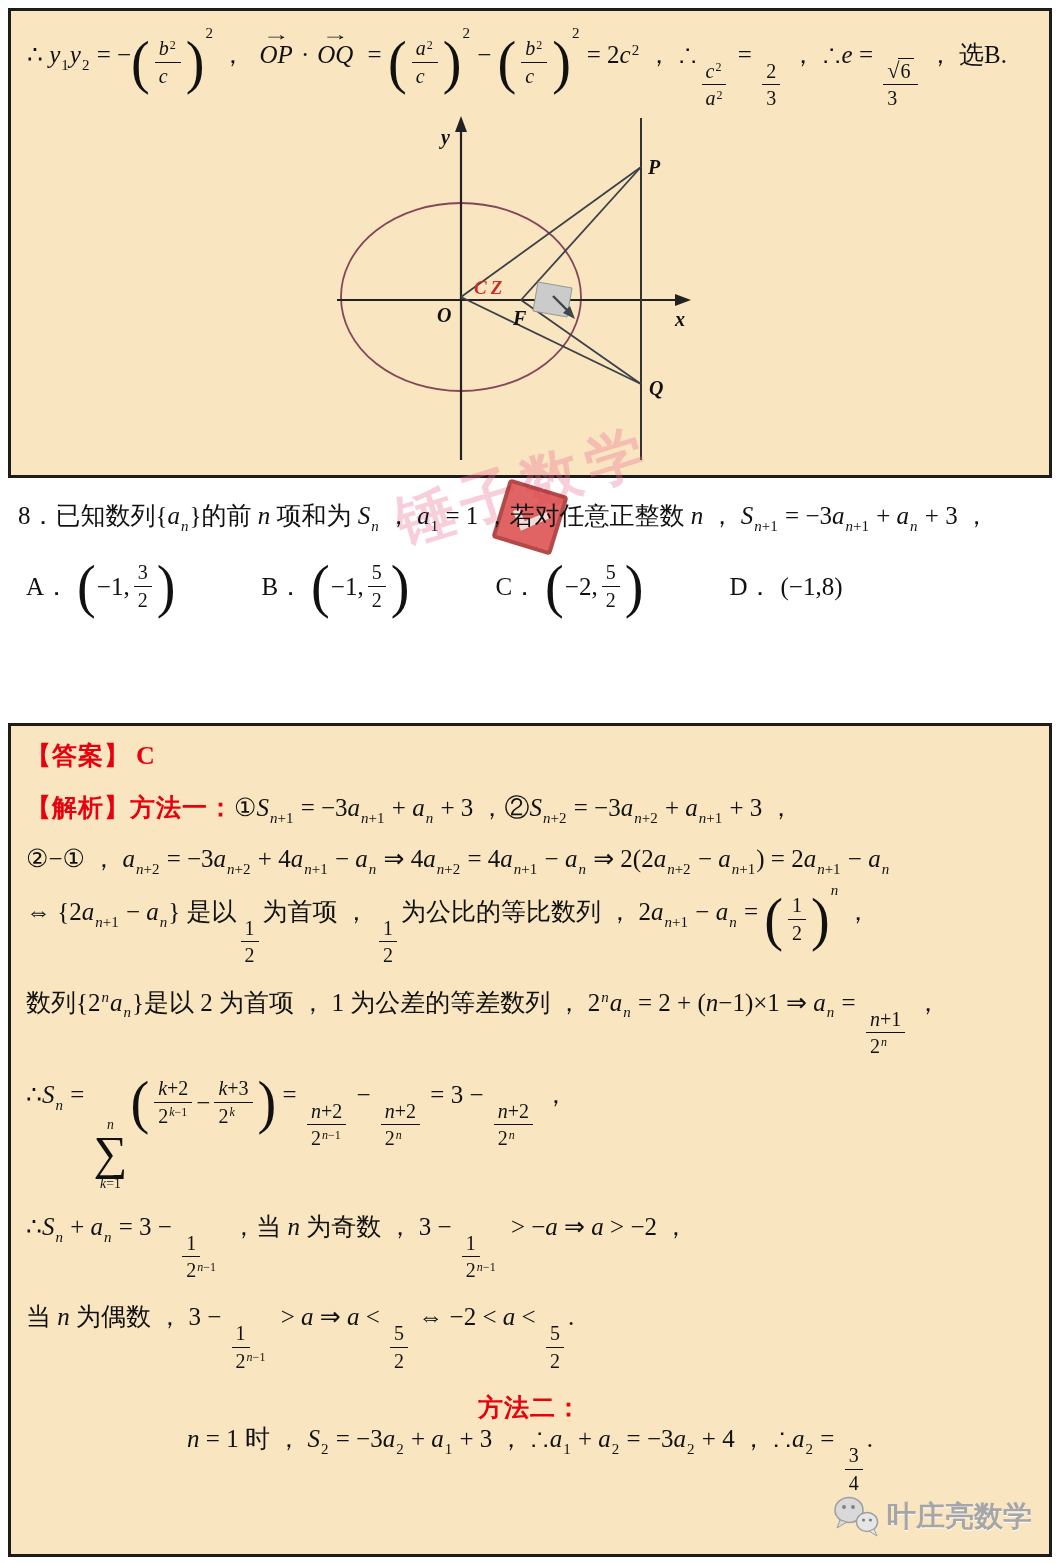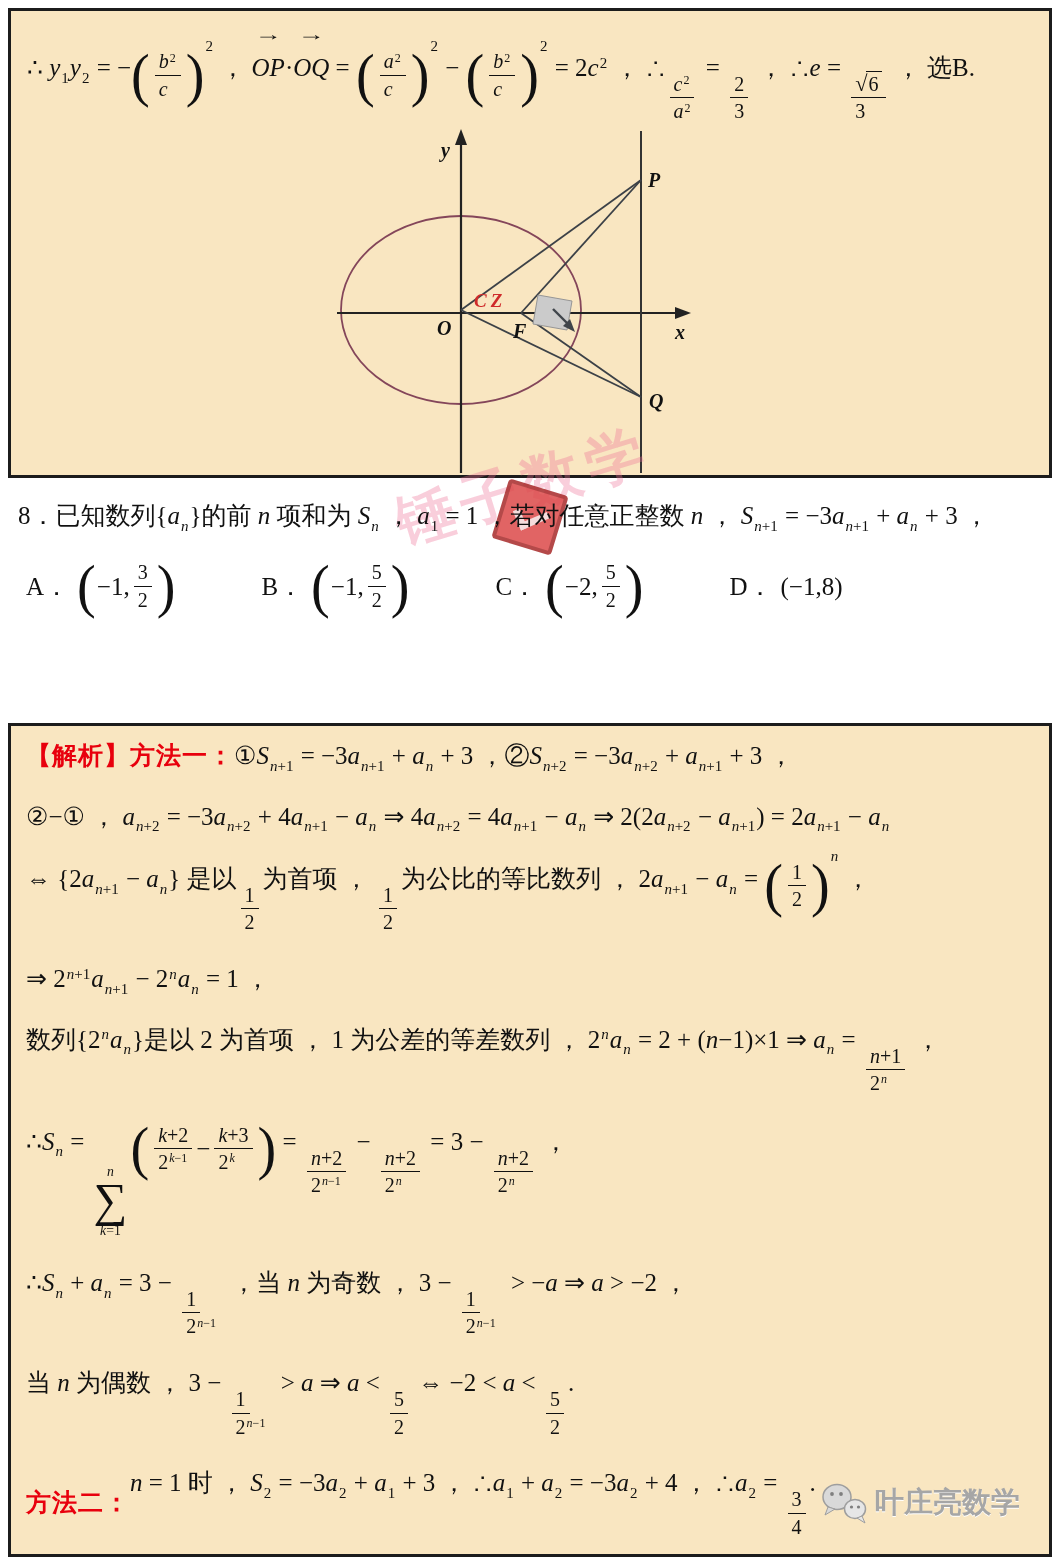--- a/index.html
+++ b/index.html
@@ -22,21 +22,21 @@
   .msub{font-size:.6em;position:relative;top:.45em;line-height:0;margin:0 1px;}
   .msup{font-size:.6em;position:relative;top:-.55em;line-height:0;margin:0 1px;}
   .bigp + .msup{top:-1.7em;}
   .mfrac{display:inline-flex;flex-direction:column;align-items:flex-start;text-align:center;
          vertical-align:-0.6em;margin:0 4px;line-height:1.12;}
   .mfrac .num{font-size:.8em;padding:0 4px 2px;border-bottom:1.6px solid currentColor;}
   .mfrac .den{font-size:.8em;padding:2px 4px 0;}
   .bigp{display:inline-flex;align-items:center;vertical-align:-0.7em;line-height:1;}
   .paren{font-size:2.25em;font-weight:300;line-height:.8;transform:scaleY(1.05);}
   .pcontent{display:inline-flex;align-items:center;padding:0 1px;}
-  .mvec{position:relative;display:inline-block;margin:0 0;padding-top:15px;}
+  .mvec{position:relative;display:inline-block;margin:0 8px;padding-top:2px;}
   .mvec::after{content:"→";position:absolute;left:50%;top:-0.8em;transform:translateX(-50%) scaleX(1.5);
                font-size:.72em;font-style:normal;}
   .msqrt{display:inline-flex;align-items:baseline;}
   .msqrt .rad{font-size:1.12em;line-height:1;margin-right:-2px;}
   .msqrt .rbar{border-top:1.7px solid currentColor;padding:1px 3px 0;}
   .msum{display:inline-flex;flex-direction:column;align-items:center;vertical-align:-1.05em;margin:0 3px;line-height:1;}
   .msum .sigma{font-size:1.9em;line-height:.92;}
   .msum .stop,.msum .sbot{font-size:.55em;line-height:1.1;}
   .upright i{font-style:normal;}
   
@@ -48,22 +48,22 @@
   
   .wm-text{position:absolute;left:392px;top:448px;transform:rotate(-17deg);font-size:58px;font-weight:700;
            color:rgba(236,110,150,0.34);letter-spacing:8px;pointer-events:none;z-index:0;
            font-family:"Liberation Sans",sans-serif;}
   .wm-diamond{position:absolute;left:499px;top:486px;width:54px;height:54px;background:#dc4a4a;
               border:4px solid #a82a2a;transform:rotate(17deg);opacity:.85;z-index:0;border-radius:4px;}
   .wm-diamond::after{content:"";position:absolute;left:12px;top:14px;width:24px;height:14px;
               border-left:7px solid #f3d6d6;border-bottom:7px solid #f3d6d6;transform:rotate(-40deg);}
   .question-content{position:relative;z-index:1;margin-top:6px;}
   
-  .m2line{display:flex;align-items:center;}
-  .brand{display:inline-flex;align-items:center;margin-left:auto;margin-right:14px;}
+  .m2line{display:flex;align-items:center;flex-direction:column;}
+  .brand{display:inline-flex;align-items:center;margin-left:auto;margin-right:2px;}
   .brand-text{font-size:29px;color:#a6a6a6;font-weight:600;text-shadow:0 1px 0 #ffffff;
               font-family:"Liberation Sans",sans-serif;margin-left:6px;}
 </style>
 </head>
 <body>
 
 <div class="page">
 
   <div class="box1">
     <div class="mline formula-line">∴ <i>y</i><span class="msub">1</span><i>y</i><span class="msub">2</span> = −<span class="bigp">
@@ -181,40 +181,42 @@
         <span class="option">
           <span class="optlabel">D．</span>
           <span class="mline">(−1,8)</span>
         </span>
       </div>
     </div>
   </div>
 
   <div class="box2">
     <div class="mline">
+      <span class="rlabel">【答案】</span><span class="ansval">C</span>
+    </div>
+    <div class="mline">
       <span class="rlabel">【解析】</span><span class="rlabel">方法一：</span><span>①<i>S</i><span class="msub"><i>n</i>+1</span> = −3<i>a</i><span class="msub"><i>n</i>+1</span> + <i>a</i><span class="msub"><i>n</i></span> + 3 ，②<i>S</i><span class="msub"><i>n</i>+2</span> = −3<i>a</i><span class="msub"><i>n</i>+2</span> + <i>a</i><span class="msub"><i>n</i>+1</span> + 3 ，</span>
     </div>
     <div class="mline">②−① ， <i>a</i><span class="msub"><i>n</i>+2</span> = −3<i>a</i><span class="msub"><i>n</i>+2</span> + 4<i>a</i><span class="msub"><i>n</i>+1</span> − <i>a</i><span class="msub"><i>n</i></span> ⇒ 4<i>a</i><span class="msub"><i>n</i>+2</span> = 4<i>a</i><span class="msub"><i>n</i>+1</span> − <i>a</i><span class="msub"><i>n</i></span> ⇒ 2(2<i>a</i><span class="msub"><i>n</i>+2</span> − <i>a</i><span class="msub"><i>n</i>+1</span>) = 2<i>a</i><span class="msub"><i>n</i>+1</span> − <i>a</i><span class="msub"><i>n</i></span></div>
     <div class="mline">⇔ {2<i>a</i><span class="msub"><i>n</i>+1</span> − <i>a</i><span class="msub"><i>n</i></span>} 是以<span class="mfrac">
           <span class="num">1</span>
           <span class="den">2</span>
         </span>为首项 ， <span class="mfrac">
           <span class="num">1</span>
           <span class="den">2</span>
         </span>为公比的等比数列 ， 2<i>a</i><span class="msub"><i>n</i>+1</span> − <i>a</i><span class="msub"><i>n</i></span> = <span class="bigp">
           <span class="paren">(</span>
           <span class="pcontent">
             <span class="mfrac">
               <span class="num">1</span>
               <span class="den">2</span>
             </span>
           </span>
           <span class="paren">)</span>
         </span><span class="msup"><i>n</i></span> ，</div>
-    <div class="mline">⇒ 2<span class="msup"><i>n</i>+1</span><i>a</i><span class="msub"><i>n</i>+1</span> − 2<span class="msup"><i>n</i></span><i>a</i><span class="msub"><i>n</i></span> = 1 ，</div>
     <div class="mline">数列{2<span class="msup"><i>n</i></span><i>a</i><span class="msub"><i>n</i></span>}是以 2 为首项 ， 1 为公差的等差数列 ， 2<span class="msup"><i>n</i></span><i>a</i><span class="msub"><i>n</i></span> = 2 + (<i>n</i>−1)×1 ⇒ <i>a</i><span class="msub"><i>n</i></span> = <span class="mfrac">
           <span class="num"><i>n</i>+1</span>
           <span class="den">2<span class="msup"><i>n</i></span></span>
         </span> ，</div>
     <div class="mline">∴<i>S</i><span class="msub"><i>n</i></span> = <span class="msum">
           <span class="stop"><i>n</i></span>
           <span class="sigma">∑</span>
           <span class="sbot"><i>k</i>=1</span>
         </span><span class="bigp">
           <span class="paren">(</span>

